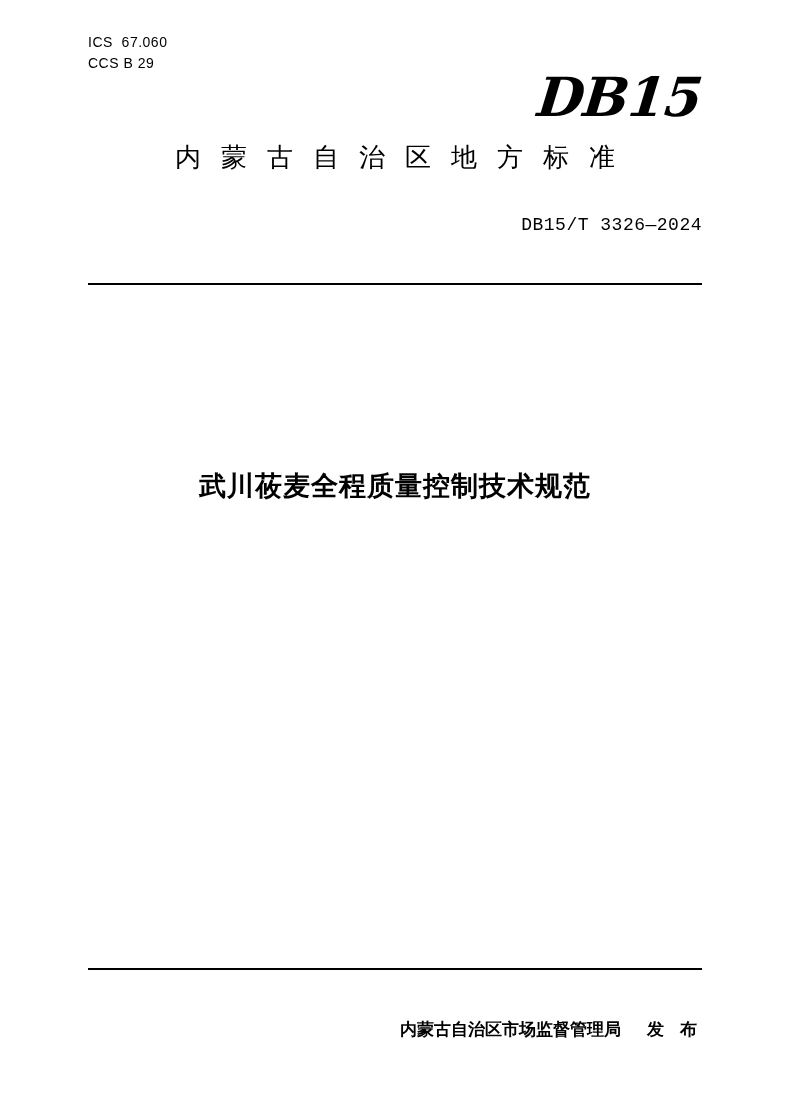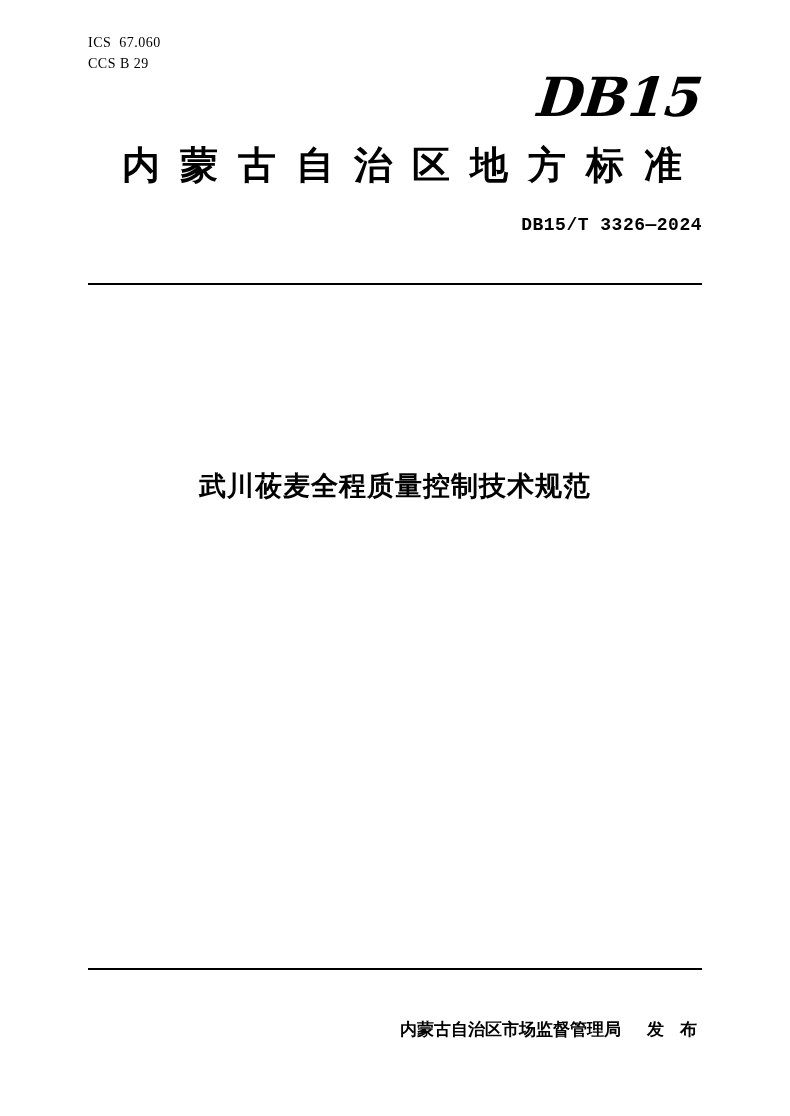--- a/index.html
+++ b/index.html
@@ -21,21 +21,21 @@
     left: 0; top: 0;
     width: 790px;
     height: 1116px;
   }
 
   
   .codes {
     position: absolute;
     left: 88px;
     top: 32px;
-    font-family: Liberation Serif, serif;
+    font-family: Liberation Sans, sans-serif;
     font-size: 14px;
     line-height: 21px;
     letter-spacing: 0.5px;
   }
   .codes div { white-space: pre; }
 
   
   .db-logo {
     position: absolute;
     right: 88px;
@@ -48,36 +48,36 @@
     transform: skewX(-6deg);
     line-height: 1;
   }
 
   
   .banner {
     position: absolute;
     left: 88px;
     right: 88px;
     top: 140px;
-    text-align: right;
+    text-align: center;
     font-family: "DejaVu Sans", sans-serif;
-    font-weight: bold;
-    font-size: 38px;
+    font-weight: normal;
+    font-size: 26px;
     letter-spacing: 20px;
     text-indent: 20px;
     white-space: nowrap;
   }
 
   
   .std-no {
     position: absolute;
     right: 88px;
     top: 215px;
     font-family: "Liberation Mono", monospace;
-    font-weight: bold;
+    font-weight: normal;
     font-size: 18px;
     letter-spacing: 0.5px;
     white-space: pre;
   }
 
   
   .rule {
     position: absolute;
     left: 88px;
     right: 88px;

